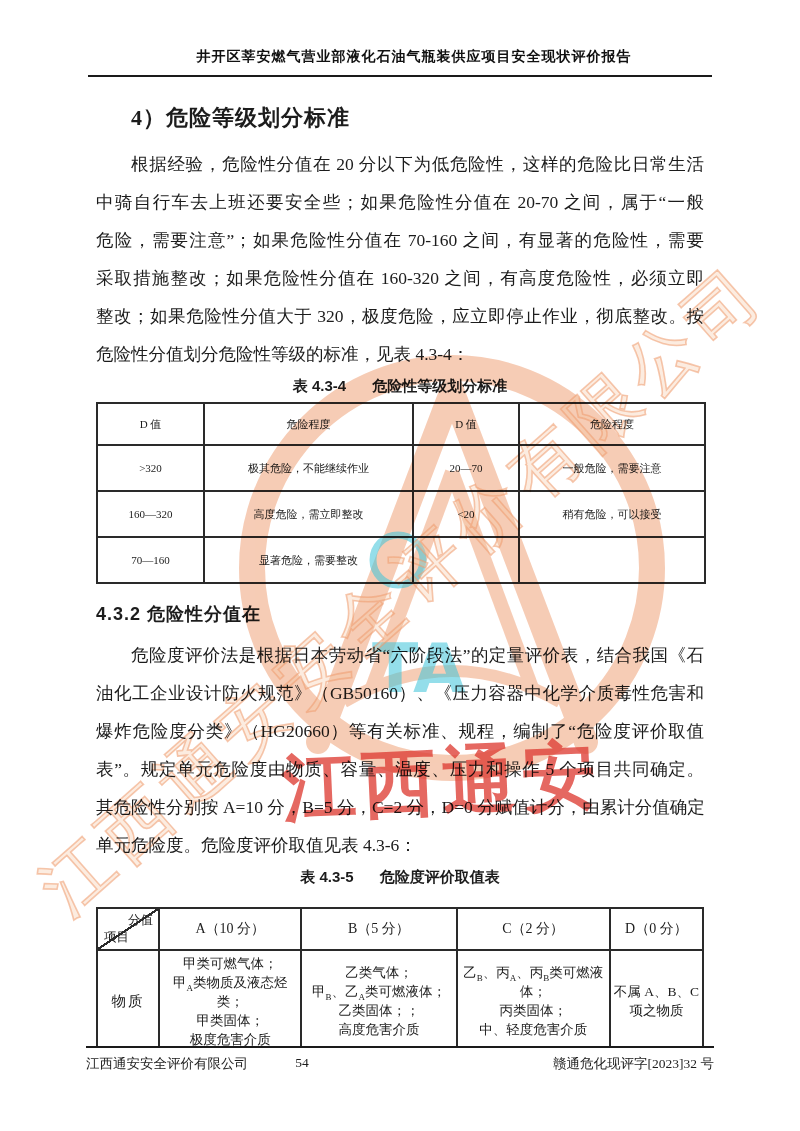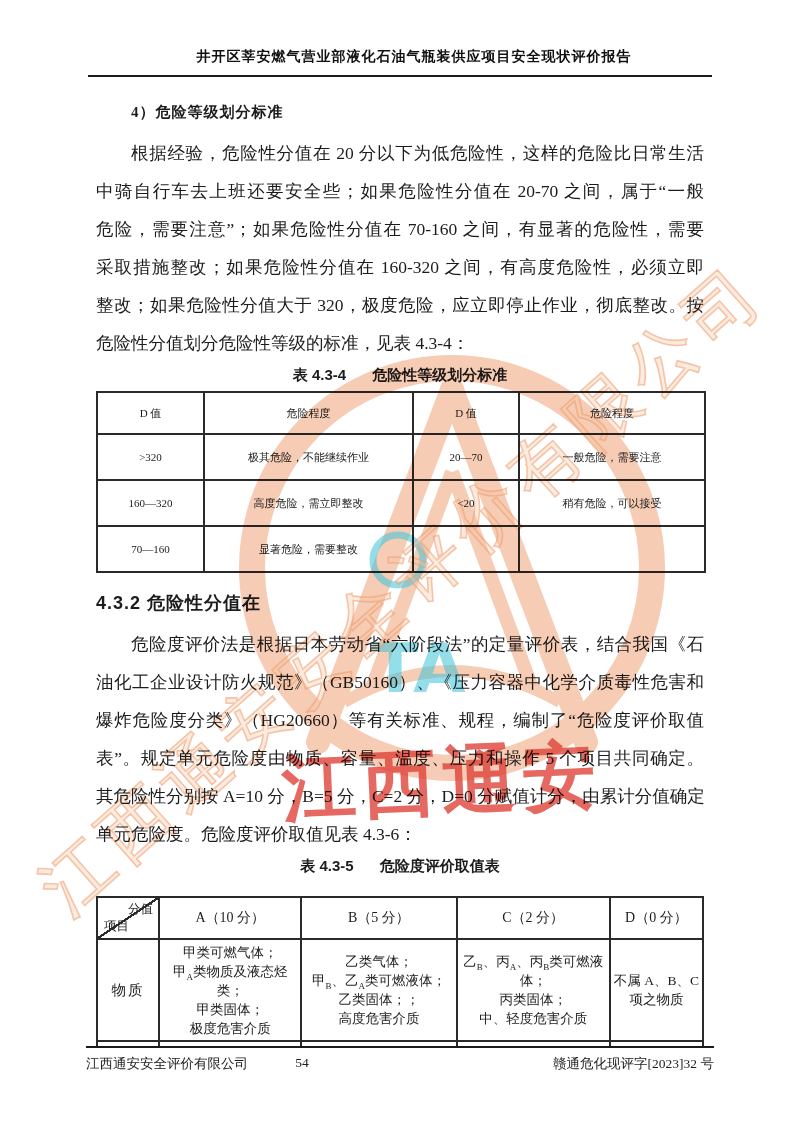--- a/index.html
+++ b/index.html
@@ -17,21 +17,21 @@
   .doc-header{padding-top:48px;}
   .doc-header .title{
     text-align:center;font-size:14px;letter-spacing:1px;color:#111;
     font-weight:600;
     padding-left:28px;
   }
   .head-rule{border:none;border-top:2px solid #1a1a1a;margin:9px 88px 0 88px;}
   
   .h-sub{
     margin-top:26px;padding-left:35px;
-    font-size:15px;font-weight:600;letter-spacing:1px;
+    font-size:22px;font-weight:600;letter-spacing:1px;
   }
   .h-bold{
     margin-top:18px;font-size:18px;font-weight:bold;letter-spacing:1px;
     font-family:"Liberation Sans","DejaVu Sans",sans-serif;
   }
   
   .para{margin-top:12px;font-size:17.5px;line-height:38px;}
   .pline{text-align:justify;text-align-last:justify;white-space:nowrap;}
   .pline.first{text-indent:35px;}
   .pline.last{text-align-last:left;}

